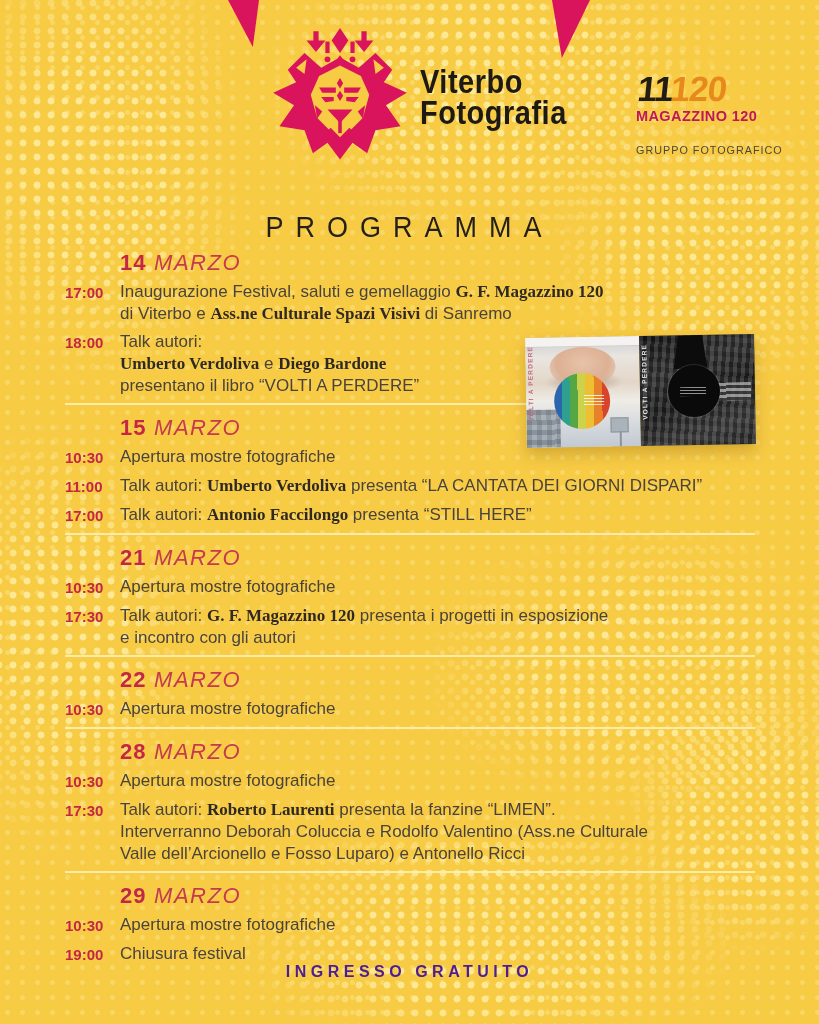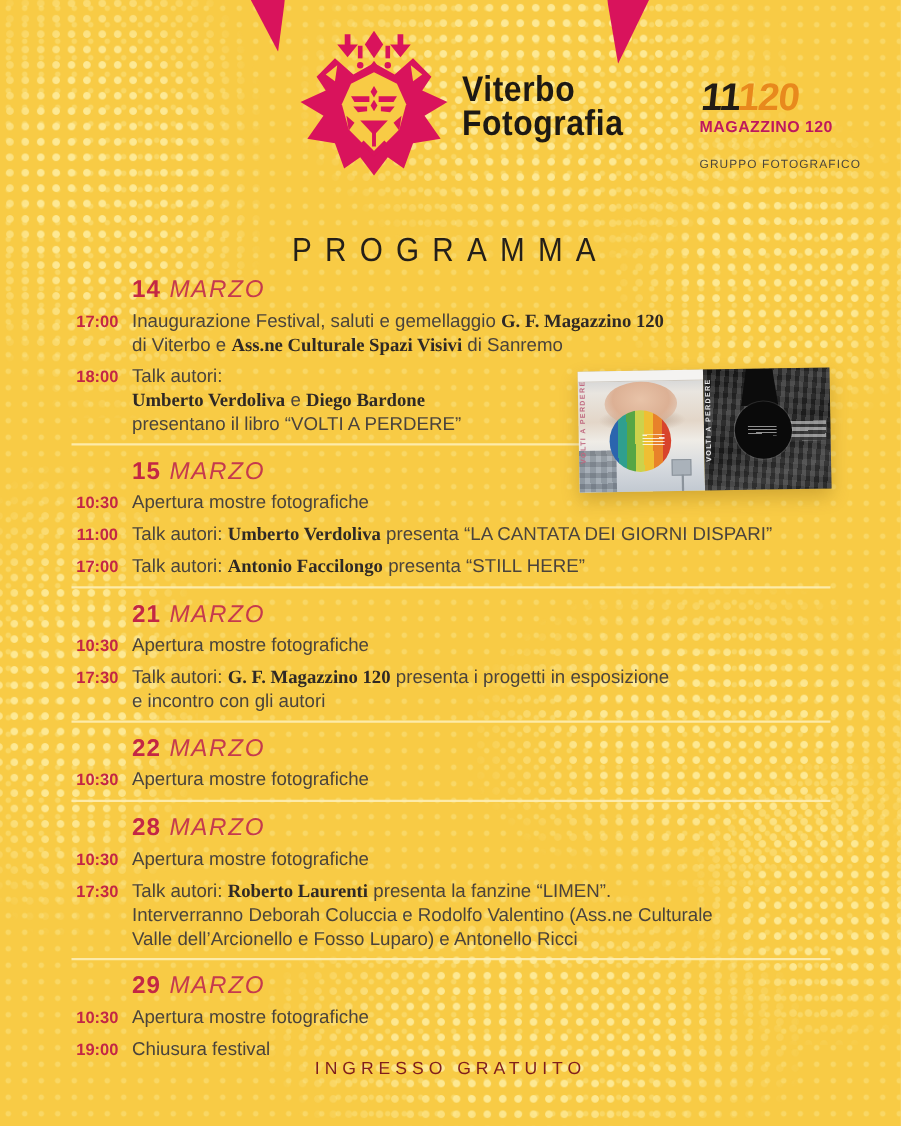--- a/index.html
+++ b/index.html
@@ -54,21 +54,21 @@
     color:#241f19; font-size:27px; font-weight:400; letter-spacing:12px;
     transform:scaleY(1.12);
   }
 
   
   .schedule{position:absolute; top:252px; left:65px; width:690px;}
   .day-title{margin:0 0 7px 55px; font-size:22px; line-height:22px; letter-spacing:1px;}
   .day-num{font-weight:bold; color:#C32745;}
   .day-month{font-weight:normal; color:#C53A4E; letter-spacing:1.5px;font-style:italic;}
   .event{display:flex; margin-bottom:6px;}
-  .time{width:47px; text-align:center; color:#C32745; font-weight:bold; font-size:15px; line-height:22px; padding-top:1px; flex:none;}
+  .time{width:47px; text-align:left; color:#C32745; font-weight:bold; font-size:15px; line-height:22px; padding-top:1px; flex:none;}
   .desc{margin-left:8px; color:#4A433C; font-size:17px; line-height:22px; white-space:pre-line;}
   .desc b{font-weight:bold; color:#2F2925;font-family:Liberation Serif, serif;}
   .divider{border-top:2px solid rgba(253,238,180,.9); margin:1px 0 12px;}
   .divider.short{width:463px;}
   .divider.full{width:690px;}
 
   
   .covers{position:absolute; left:526px; top:336px; width:229px; height:110px; display:flex; transform:rotate(-1deg); box-shadow:0 7px 16px rgba(110,75,0,.28);}
   .cover{position:relative; overflow:hidden; height:110px;}
   .cover-light{width:114px; background:linear-gradient(180deg,#c9cdd2 0%,#e9e5df 18%,#e3d6c8 42%,#efece6 58%,#d4d8dd 82%,#c2c9d1 100%);}
@@ -96,21 +96,21 @@
   .circle-lines{position:absolute; left:40px; top:52px; width:26px; height:9px;
     background:repeating-linear-gradient(rgba(255,255,255,.55) 0 1px, rgba(255,255,255,0) 1px 3px);}
   .spine{position:absolute; left:1px; top:8px; writing-mode:vertical-rl; transform:rotate(180deg);
     font-size:6.5px; font-weight:bold; letter-spacing:1.2px;}
   .spine.s1{color:#c06a80;}
   .spine.s2{color:#e9e9e9;}
 
   
   .footer{
     position:absolute; top:963px; left:0; width:100%; text-align:center;
-    color:#7f1d1d; font-weight:normal; font-size:16px; letter-spacing:4.5px;
+    color:#4c1d95; font-weight:bold; font-size:16px; letter-spacing:4.5px;
   }
 </style>
 </head>
 <body>
 
 <div class="poster">
 
   <div class="dots-base"></div>
   <div class="patch p1"></div>
   <div class="patch p2"></div>

